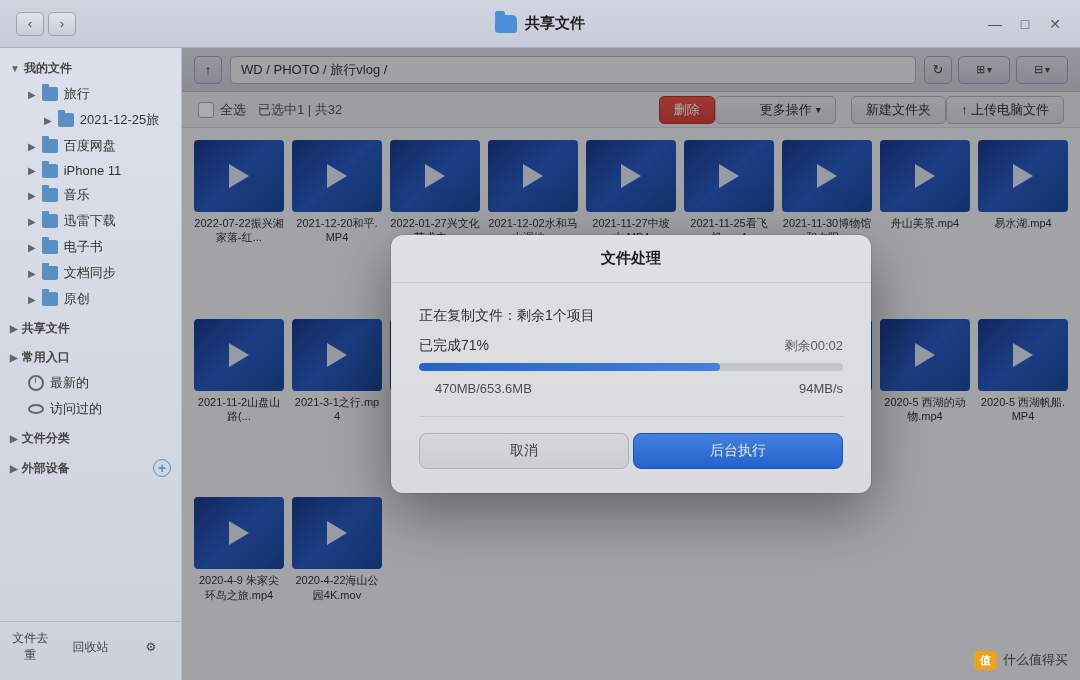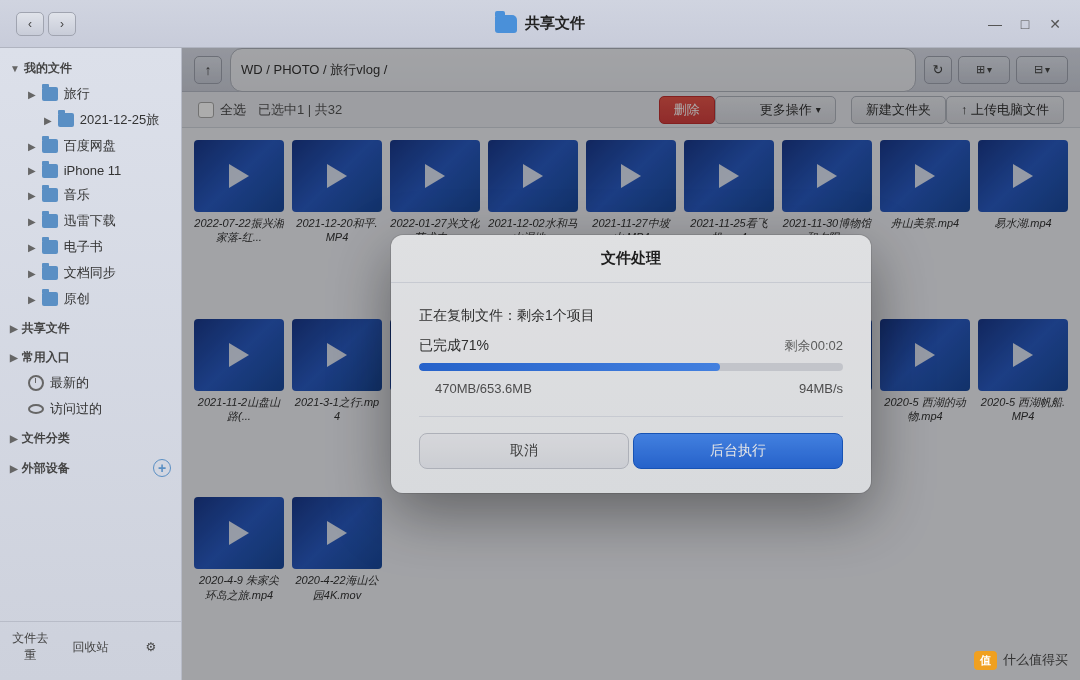--- a/index.html
+++ b/index.html
@@ -228,24 +228,24 @@
       border-radius: 5px;
       display: flex;
       align-items: center;
       justify-content: center;
       cursor: pointer;
       font-size: 14px;
       color: #444;
     }
     .path-bar {
       flex: 1;
-      height: 44px;
+      height: 28px;
       background: rgba(255,255,255,0.6);
       border: 1px solid #b0b4be;
-      border-radius: 12px;
+      border-radius: 5px;
       padding: 0 10px;
       font-size: 13px;
       color: #333;
       display: flex;
       align-items: center;
     }
     .toolbar-right {
       display: flex;
       align-items: center;
       gap: 6px;
@@ -371,21 +371,20 @@
     }
     .file-name {
       font-size: 11px;
       color: #333;
       text-align: center;
       line-height: 1.3;
       max-width: 90px;
       word-break: break-all;
       overflow: hidden;
       display: -webkit-box;
-      font-style: italic;
       -webkit-line-clamp: 2;
       -webkit-box-orient: vertical;
     }
 
     
     .overlay {
       position: absolute;
       inset: 0;
       background: rgba(0,0,0,0.25);
       z-index: 10;

